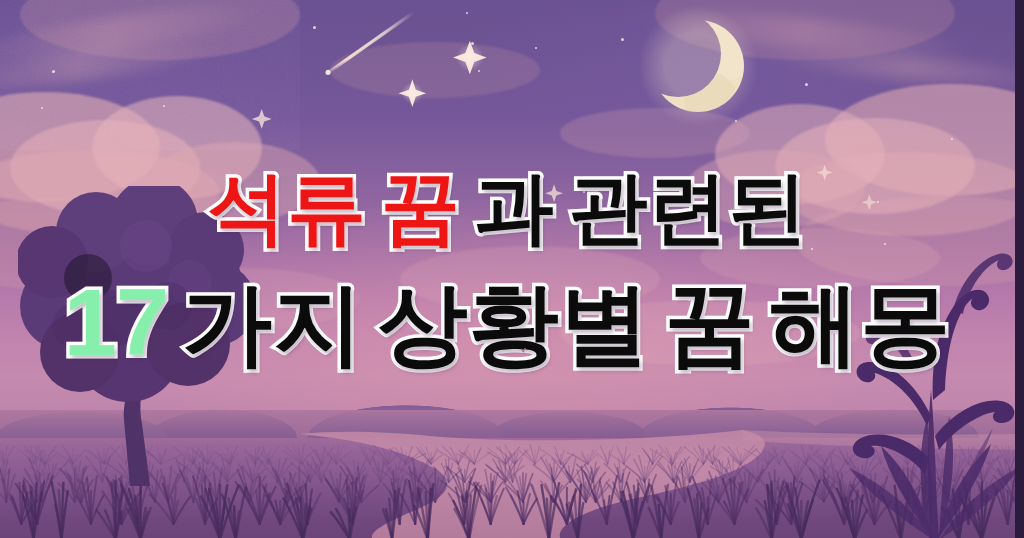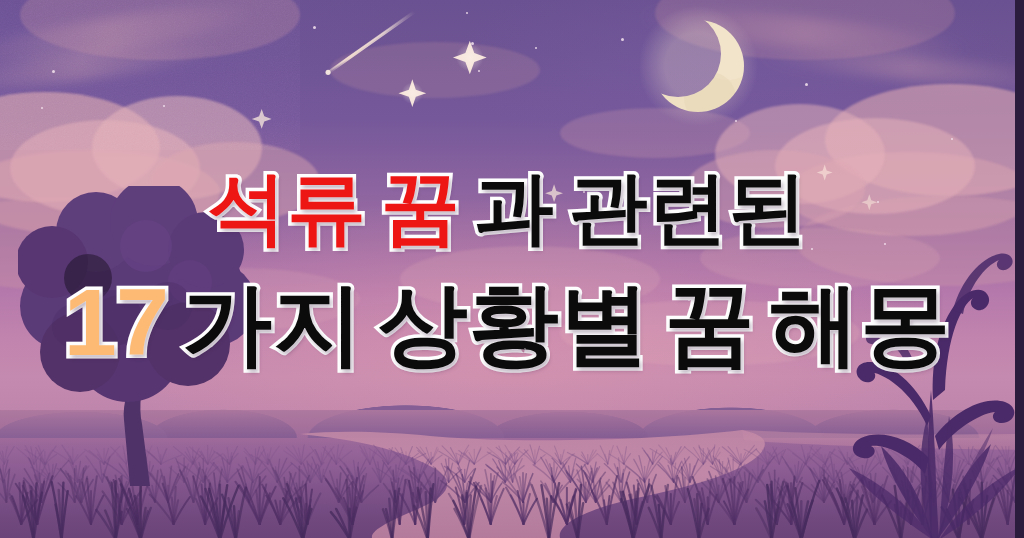--- a/index.html
+++ b/index.html
@@ -164,21 +164,21 @@
     vertical-align:baseline;
     margin:0 7px;
     -webkit-text-stroke:7px #ffffff;
     paint-order:stroke fill;
     text-shadow:
       0 0 2px rgba(255,255,255,.9),
       2px 3px 4px rgba(60,30,70,.35);
   }
   .tw.red{ color:#ee1515; }
   .tw.black{ color:#0b0b0b; }
-  .tw.num{ color:#fdba74; font-size:1.06em; letter-spacing:-.01em; }
+  .tw.num{ color:#86efac; font-size:1.06em; letter-spacing:-.01em; }
 
   .grain{
     position:absolute; inset:0;
     pointer-events:none;
     opacity:.30;
     mix-blend-mode:overlay;
     z-index:60;
   }
 </style>
 </head>

